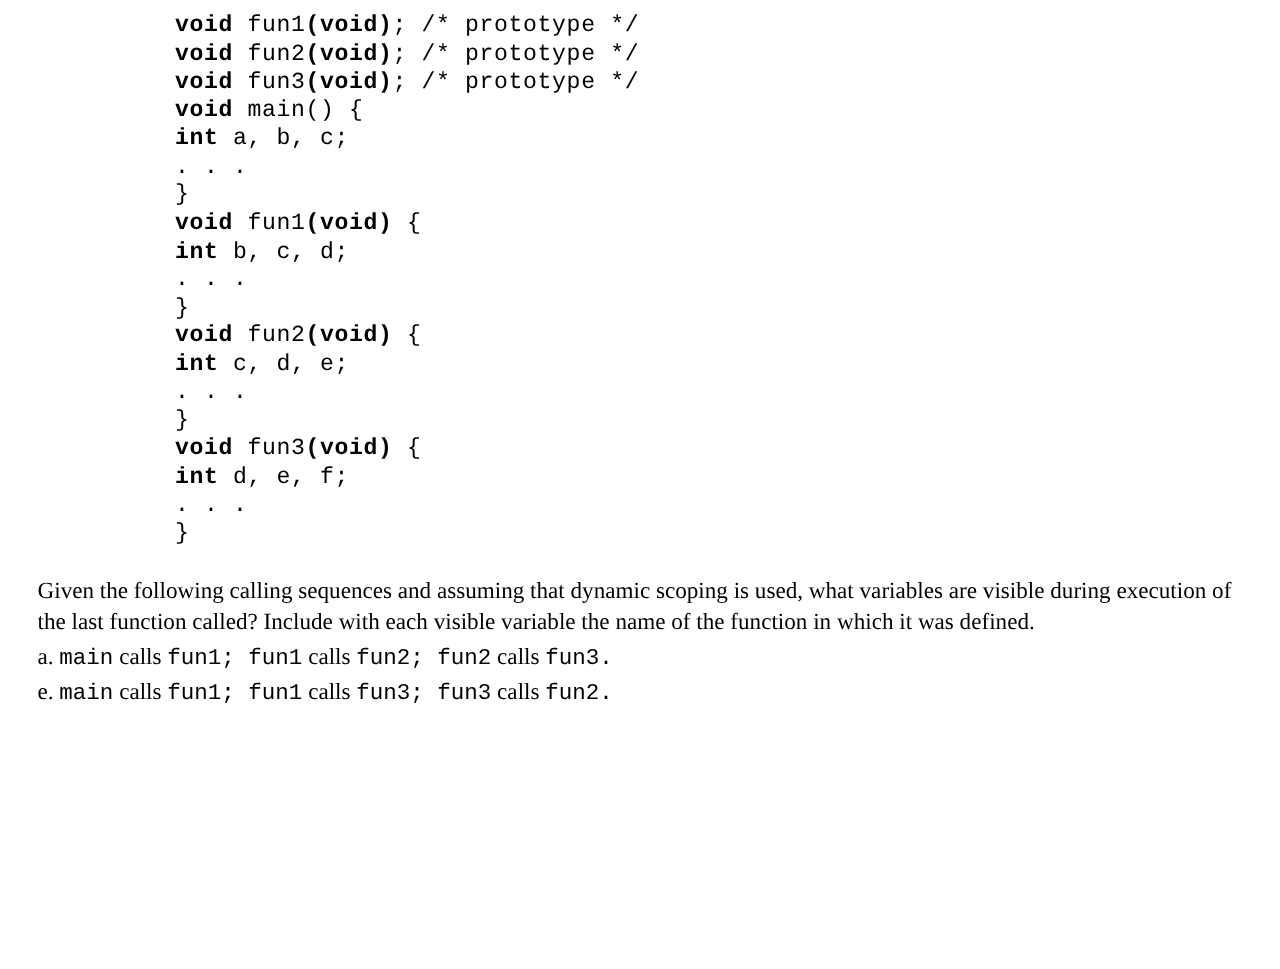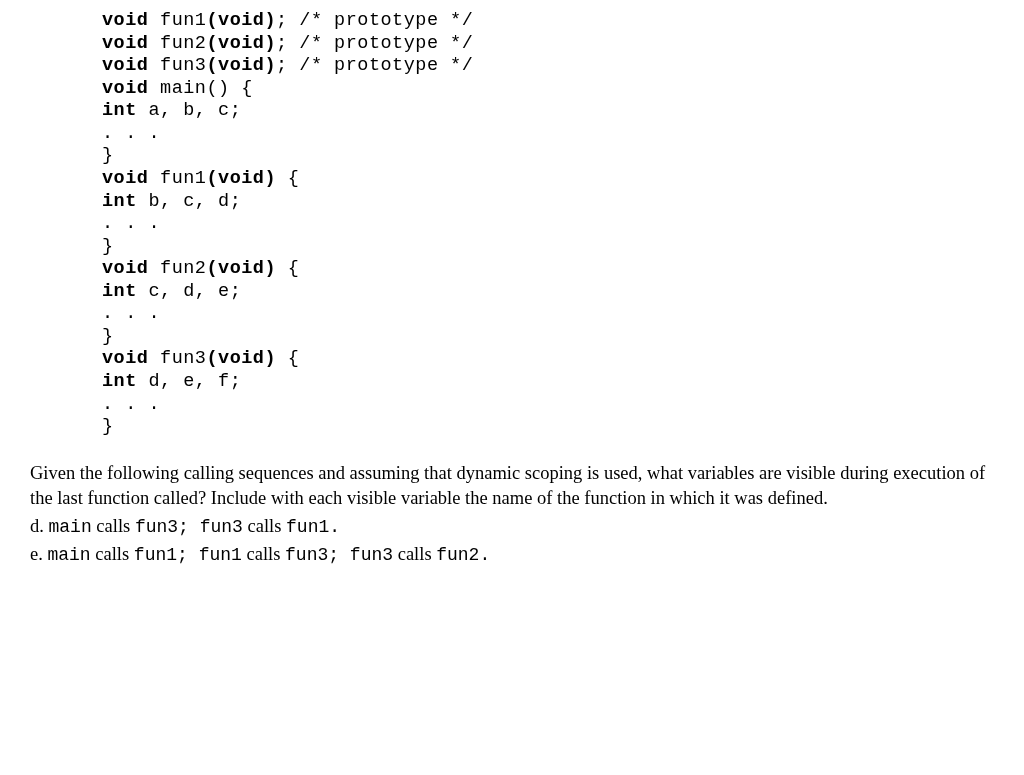--- a/index.html
+++ b/index.html
@@ -9,21 +9,21 @@
       padding: 10px 30px 20px 30px;
       background: white;
       color: black;
       width: 1024px;
       box-sizing: border-box;
     }
     .code-block {
       font-family: "Courier New", Courier, monospace;
       font-size: 18.5px;
       white-space: pre;
-      margin-left: 72px;
+      margin-left: 110px;
       line-height: 1.22;
       letter-spacing: 0.5px;
     }
     .code-block b {
       font-weight: bold;
     }
     .question-text {
       margin-top: 22px;
       line-height: 1.35;
     }
@@ -61,15 +61,15 @@
 <span>. . .</span>
 <span>}</span>
 <b>void</b><span> fun3</span><b>(</b><b>void</b><b>)</b><span> {</span>
 <b>int</b><span> d, e, f;</span>
 <span>. . .</span>
 <span>}</span></div>
 
 <div class="question-text">Given the following calling sequences and assuming that dynamic scoping is used, what variables are visible during execution of the last function called? Include with each visible variable the name of the function in which it was defined.</div>
 
 <div class="options">
-  <span class="opt"><span class="letter">d. </span><span class="mono">main</span><span>  calls </span><span class="mono">fun3; fun3</span><span>  calls </span><span class="mono">fun1.</span></span>
+  <span class="opt"><span class="letter">a. </span><span class="mono">main</span><span>  calls </span><span class="mono">fun1; fun1</span><span>  calls </span><span class="mono">fun2; fun2</span><span>  calls </span><span class="mono">fun3.</span></span>
   <span class="opt"><span class="letter">e. </span><span class="mono">main</span><span>  calls </span><span class="mono">fun1; fun1</span><span>  calls </span><span class="mono">fun3; fun3</span><span>  calls </span><span class="mono">fun2.</span></span>
 </div>
 
 </body></html>

